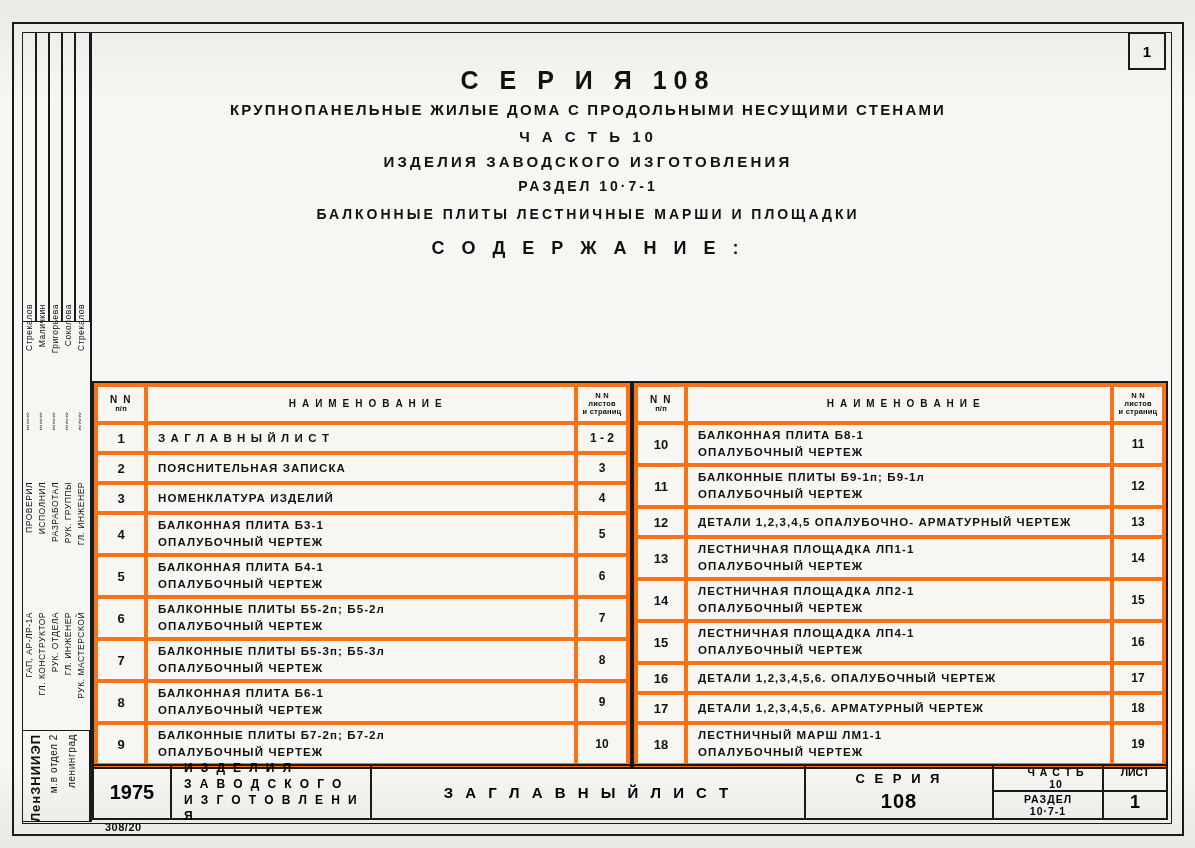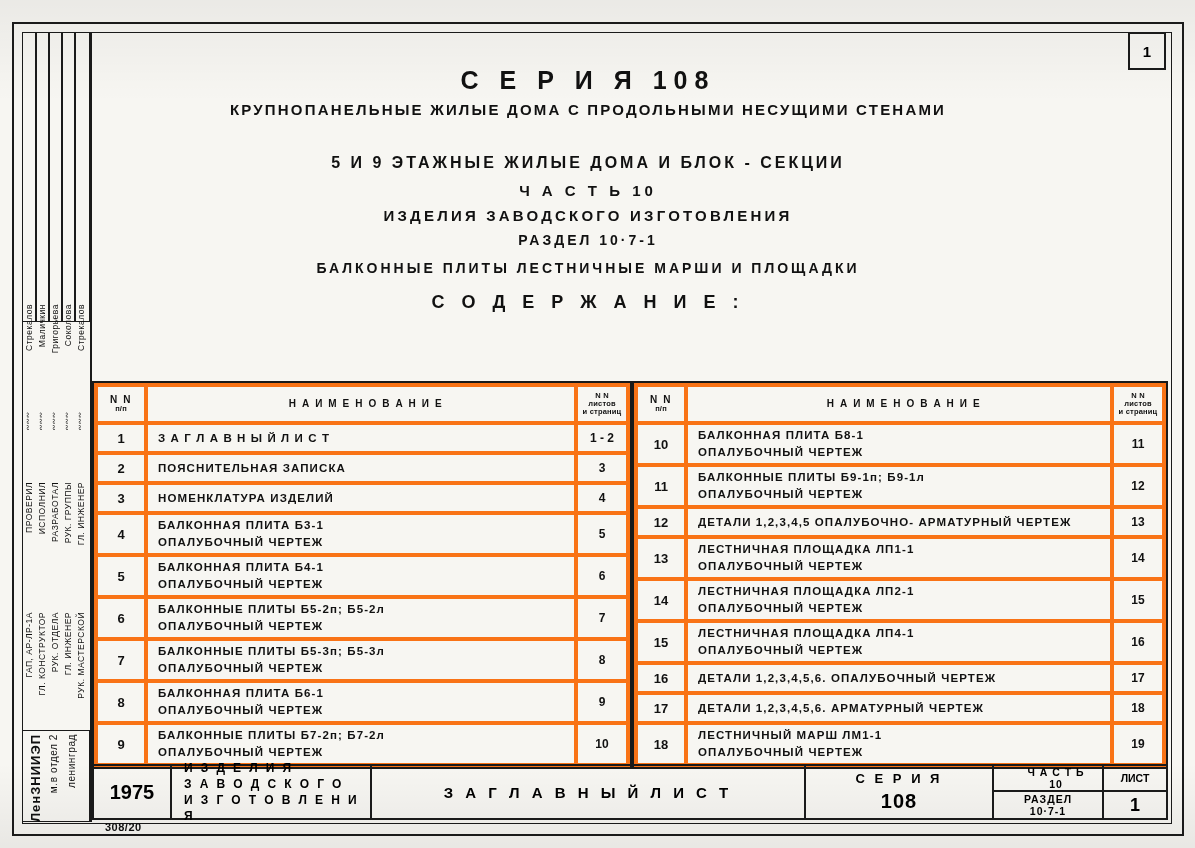--- a/index.html
+++ b/index.html
@@ -64,21 +64,21 @@
   .tb-c{border-right:2px solid #1a1a1a;display:flex;align-items:center;justify-content:center;box-sizing:border-box;}
   .tb-year{width:78px;font-size:20px;font-weight:bold;}
   .tb-izd{width:200px;flex-direction:column;align-items:flex-start;padding-left:12px;font-size:12px;font-weight:bold;letter-spacing:2.4px;line-height:1.35;}
   .tb-zagl{flex:1;font-size:15px;font-weight:bold;letter-spacing:4px;}
   .tb-ser{width:188px;flex-direction:column;font-size:13px;font-weight:bold;letter-spacing:3px;}
   .tb-ser .num{font-size:20px;letter-spacing:1px;margin-top:4px;}
   .tb-part{width:110px;flex-direction:column;font-size:10.5px;font-weight:bold;letter-spacing:1px;}
   .tb-part .row{height:50%;width:100%;display:flex;flex-direction:column;align-items:center;justify-content:center;box-sizing:border-box;}
   .tb-part .row.top{border-bottom:2px solid #1a1a1a;padding-left:16px;}
   .tb-list{width:62px;border-right:none;flex-direction:column;font-size:10.5px;font-weight:bold;}
-  .tb-list .row{height:50%;width:100%;display:flex;align-items:center;justify-content:center;box-sizing:border-box;}
+  .tb-list .row{height:50%;width:100%;display:flex;align-items:flex-start;justify-content:center;box-sizing:border-box;}
   .tb-list .row.top{border-bottom:2px solid #1a1a1a;}
   .tb-list .row.bot{font-size:18px;}
 
   .footnote{position:absolute;left:105px;top:821px;font-size:11px;font-weight:bold;color:#111;letter-spacing:.5px;}
 
   
   .sig{font-size:7px;font-style:italic;color:#222;}
 </style>
 </head>
 <body>
@@ -176,21 +176,20 @@
 
   <div class="body-area">
 
     <div class="corner-box">
       <span>1</span>
     </div>
 
     <div class="title-wrap">
       <div class="t-series">С Е Р И Я  108</div>
       <div class="t-sub1">КРУПНОПАНЕЛЬНЫЕ ЖИЛЫЕ ДОМА С ПРОДОЛЬНЫМИ НЕСУЩИМИ СТЕНАМИ</div>
-      <div class="t-sub2">5 И 9 ЭТАЖНЫЕ ЖИЛЫЕ ДОМА И БЛОК - СЕКЦИИ</div>
       <div class="t-sub3">Ч А С Т Ь  10</div>
       <div class="t-sub4">ИЗДЕЛИЯ  ЗАВОДСКОГО  ИЗГОТОВЛЕНИЯ</div>
       <div class="t-sub5">РАЗДЕЛ 10·7-1</div>
       <div class="t-sub6">БАЛКОННЫЕ ПЛИТЫ     ЛЕСТНИЧНЫЕ   МАРШИ   И   ПЛОЩАДКИ</div>
       <div class="t-cont">С О Д Е Р Ж А Н И Е :</div>
     </div>
 
     <div class="toc left">
       <table>
         <tbody>

